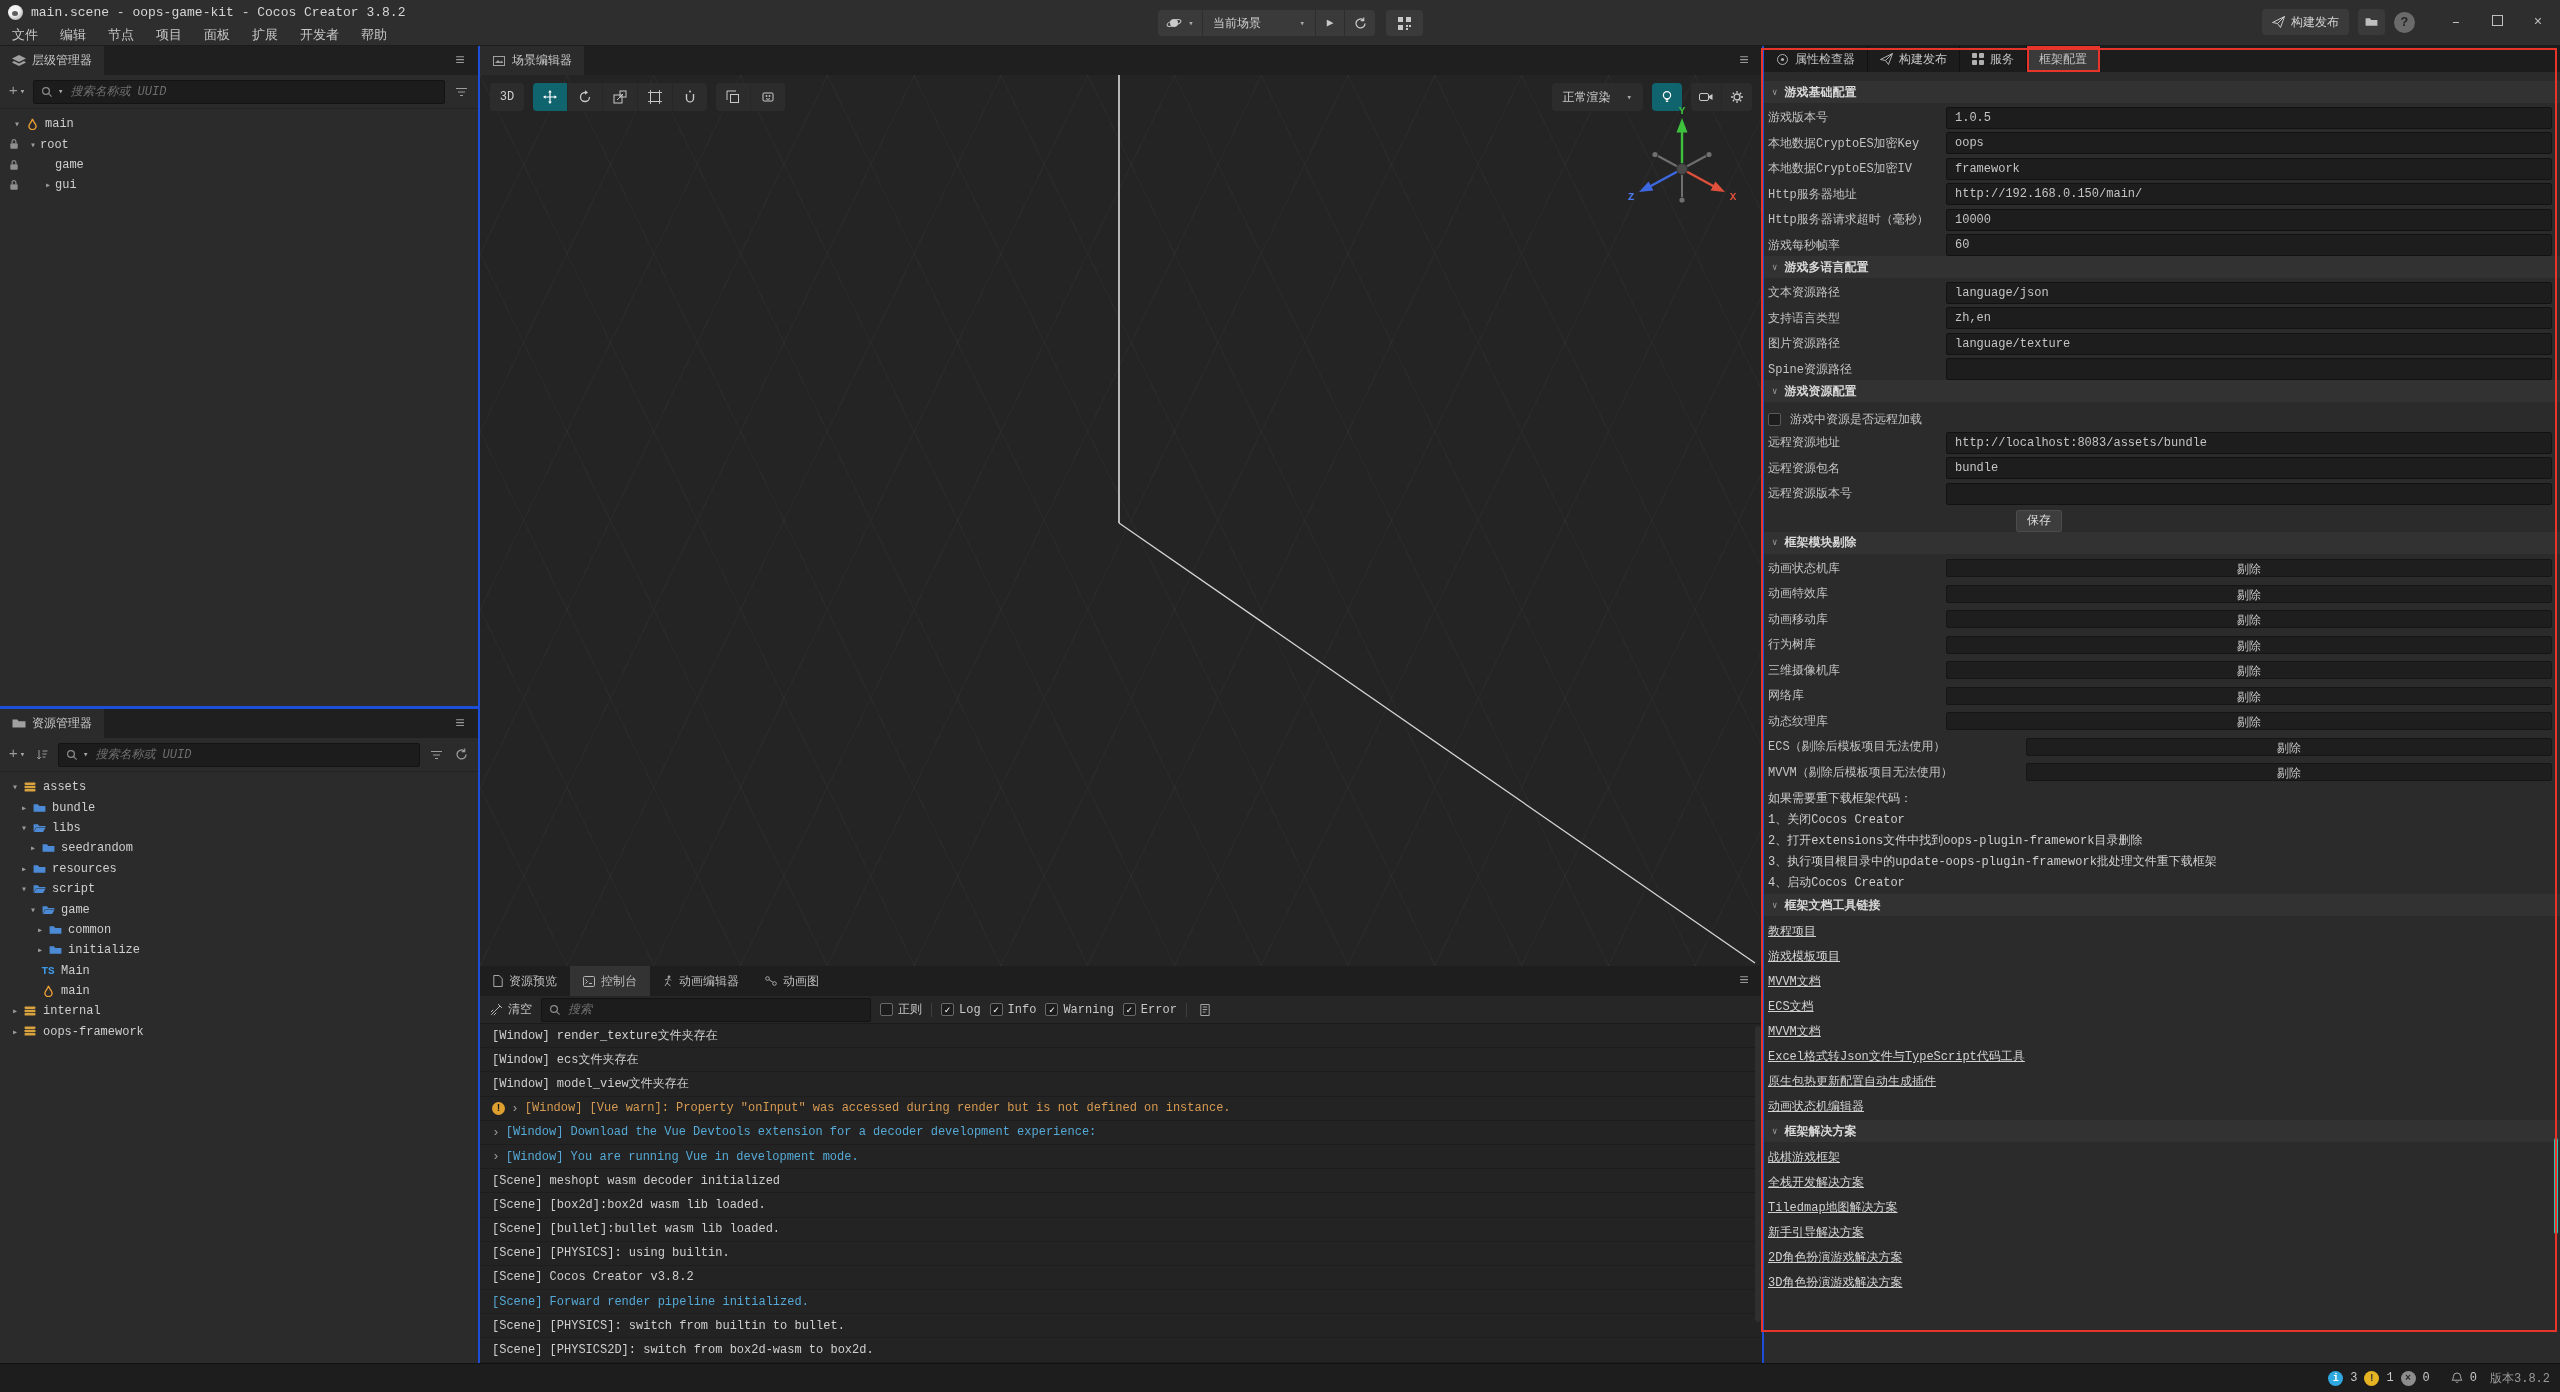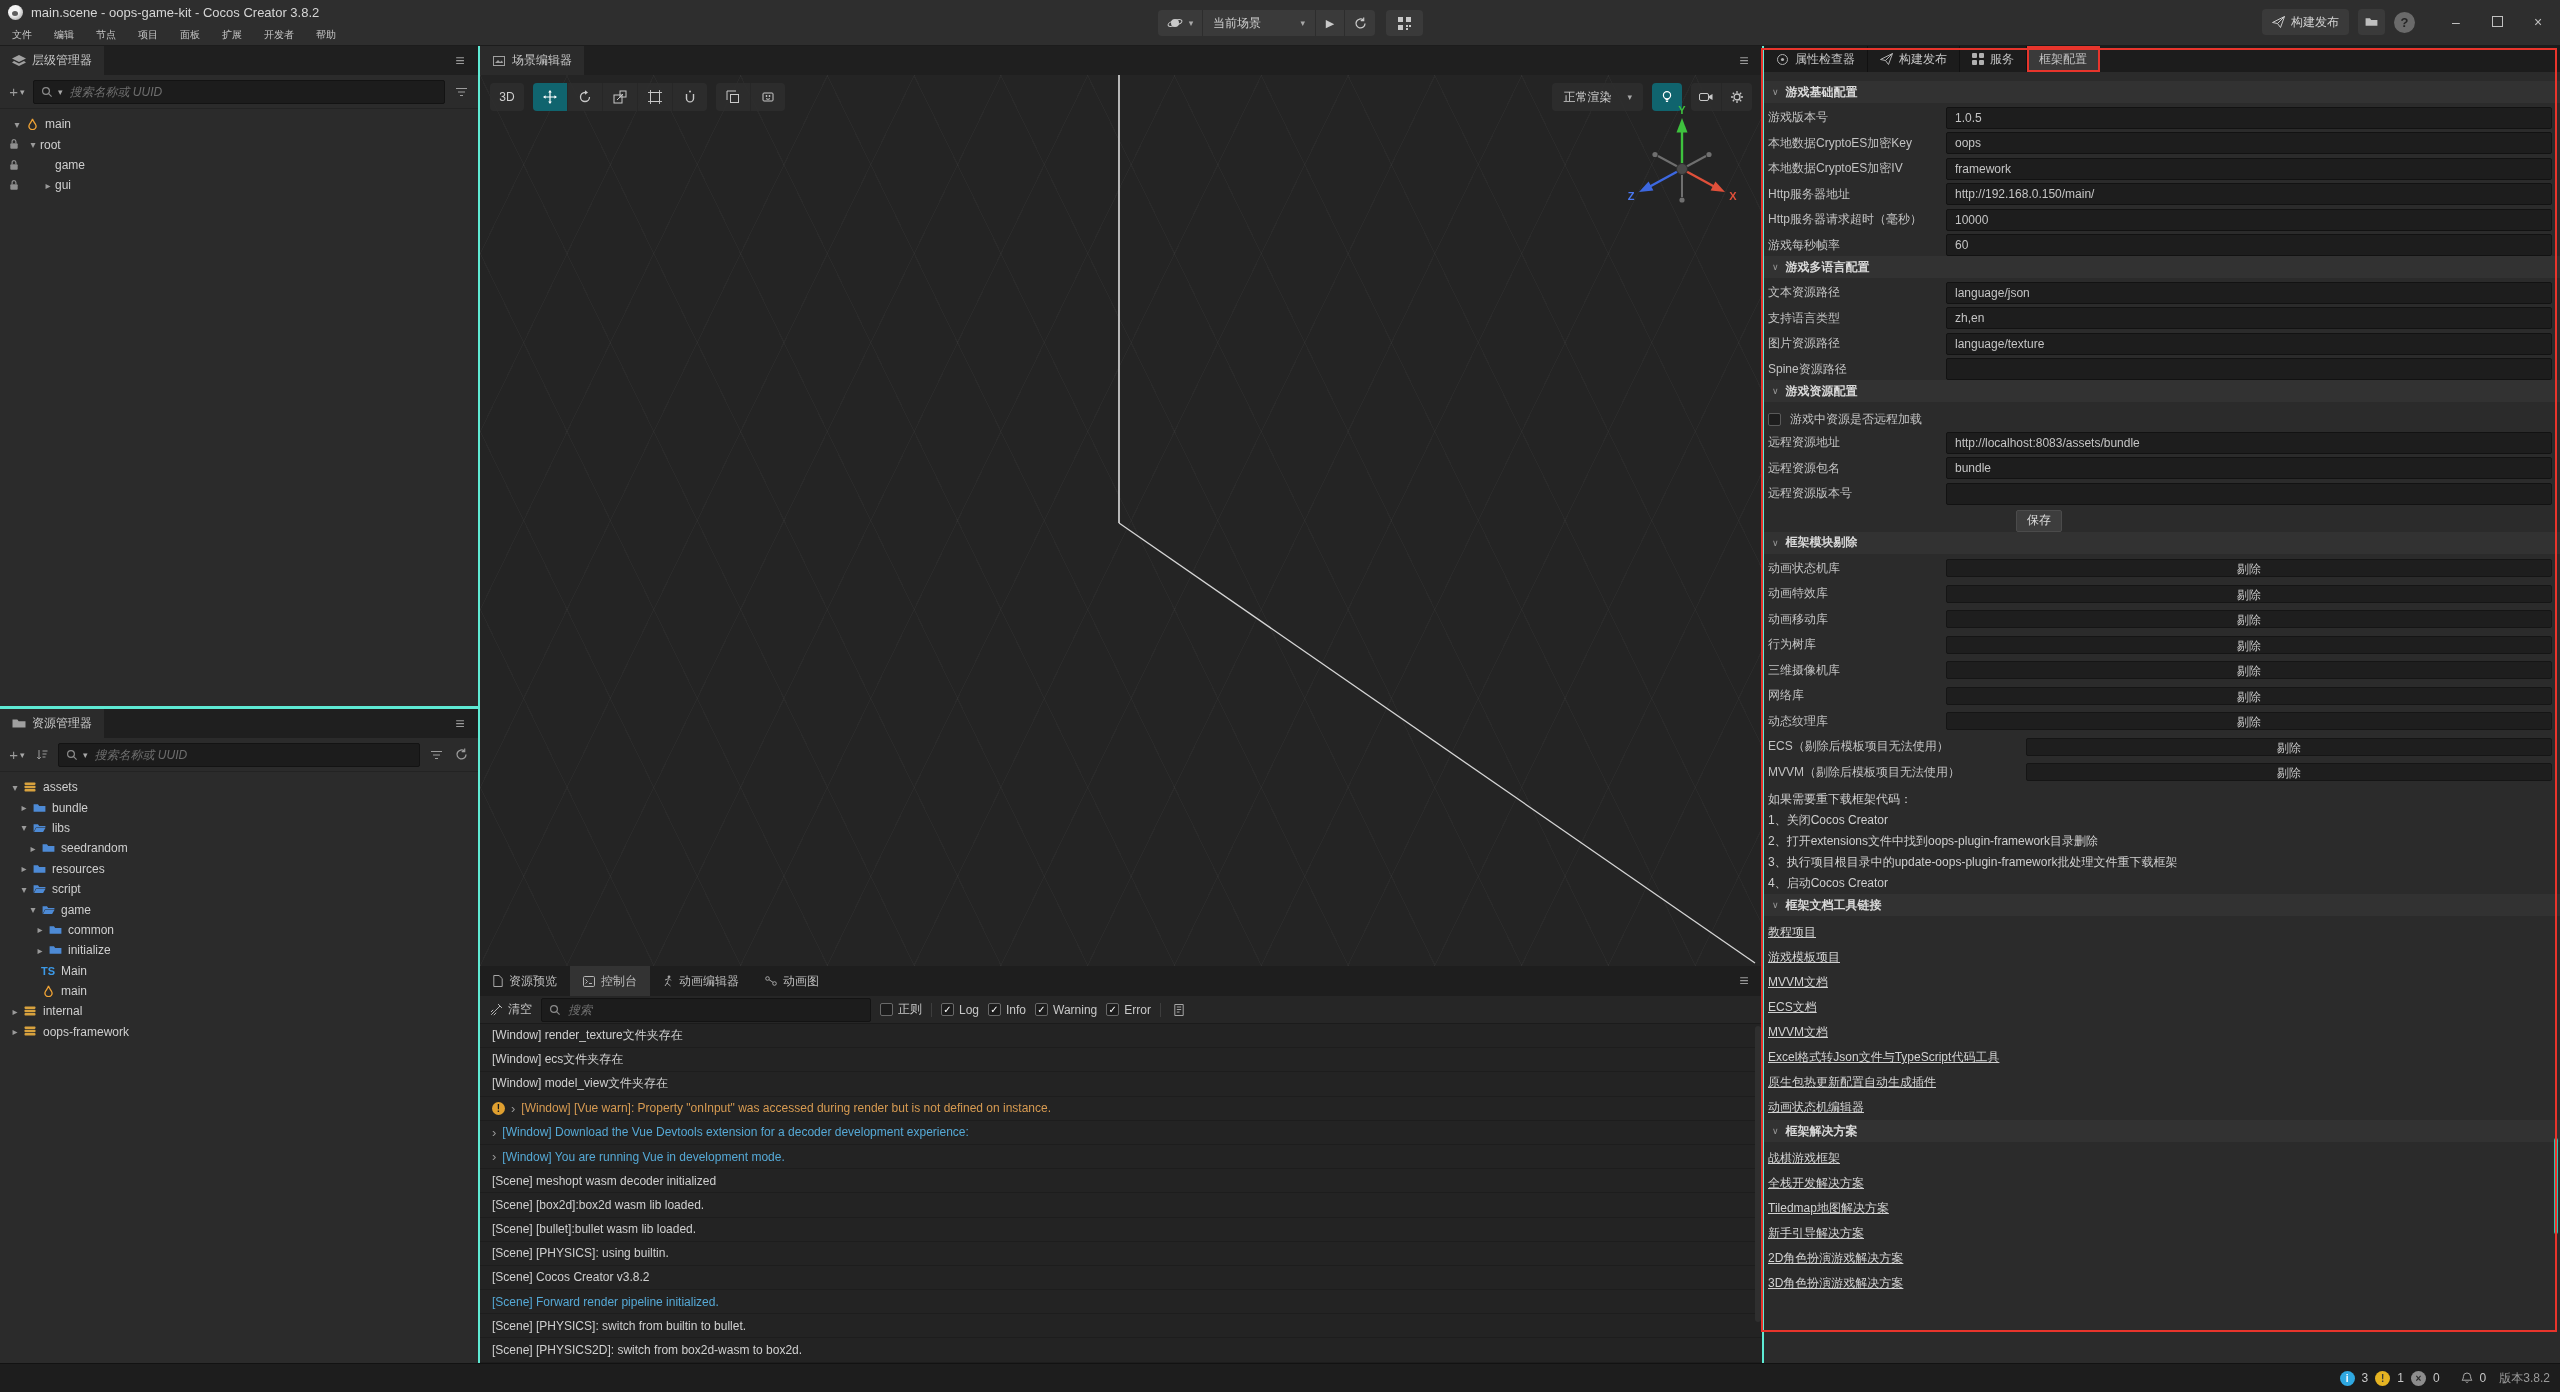--- a/index.html
+++ b/index.html
@@ -1,28 +1,28 @@
 <!DOCTYPE html>
 <html style="--c-annotation: #e8352c; --c-active-tool: #10646e; --c-folder: #4d8ad5; --c-asset-pkg: #d8a23e; --c-scene-file: #f0a335; --c-warning: #d79b52; --c-info: #55a9d6; --c-status-info: #2fa8e1; --c-status-warning: #e6b422; --c-scroll-thumb: #2fc4b2;"><head>
 <meta charset="utf-8">
 <style>
   html,body{margin:0;padding:0;background:#191919;}
-  #app{position:relative;width:2560px;height:1392px;background:#5eead4;overflow:hidden;
-       font-family:Liberation Sans, sans-serif;font-size:12px;color:#ccc;}
+  #app{position:relative;width:2560px;height:1392px;background:#1d4ed8;overflow:hidden;
+       font-family:Liberation Mono, monospace;font-size:12px;color:#ccc;}
   svg{display:block}
   input{outline:none}
 
   
   .topbar{position:absolute;left:0;top:0;width:2560px;height:46px;background:#2e2e2e;border-bottom:1px solid #1c1c1c;box-sizing:border-box}
   .trow1{display:flex;align-items:center;gap:8px;height:24px;padding-left:8px}
   .logo{width:15px;height:15px;border-radius:50%;background:radial-gradient(circle at 38% 34%,#f4f4f4 0 40%,#c2c2c2 70%,#8d8d8d);position:relative}
   .logo::after{content:"";position:absolute;left:4px;top:6px;width:6px;height:5px;border-radius:50%;background:#5d5d5d}
   .wtitle{color:#d6d6d6;font-size:13px}
   .trow2{display:flex;align-items:center;height:21px;padding-left:1px}
-  .mitem{padding:0 11px;color:#c6c6c6;font-size:10px;cursor:default}
+  .mitem{padding:0 11px;color:#c6c6c6;font-size:13px;cursor:default}
   .runbar{position:absolute;left:1158px;top:10px;display:flex;align-items:center}
   .rgroup{display:flex;align-items:stretch;background:#3a3a3a;border-radius:4px;overflow:hidden;height:26px}
   .rbtn{display:flex;align-items:center;justify-content:center;gap:6px;color:#cfcfcf}
   .rbtn+.rbtn{border-left:1px solid #2d2d2d}
   .r-planet{width:44px}.r-scene{width:113px;justify-content:space-between;padding:0 10px;box-sizing:border-box}
   .r-play{width:28px}.r-restart{width:30px}
   .qrbtn{width:37px;height:26px;background:#3a3a3a;border-radius:4px;margin-left:11px;display:flex;align-items:center;justify-content:center}
   .dd{font-size:9px;color:#a8a8a8}
   .playg::before{content:"▶";color:#c9c9c9;font-size:11px}
   .topright{position:absolute;right:6px;top:9px;display:flex;align-items:center;gap:9px}

